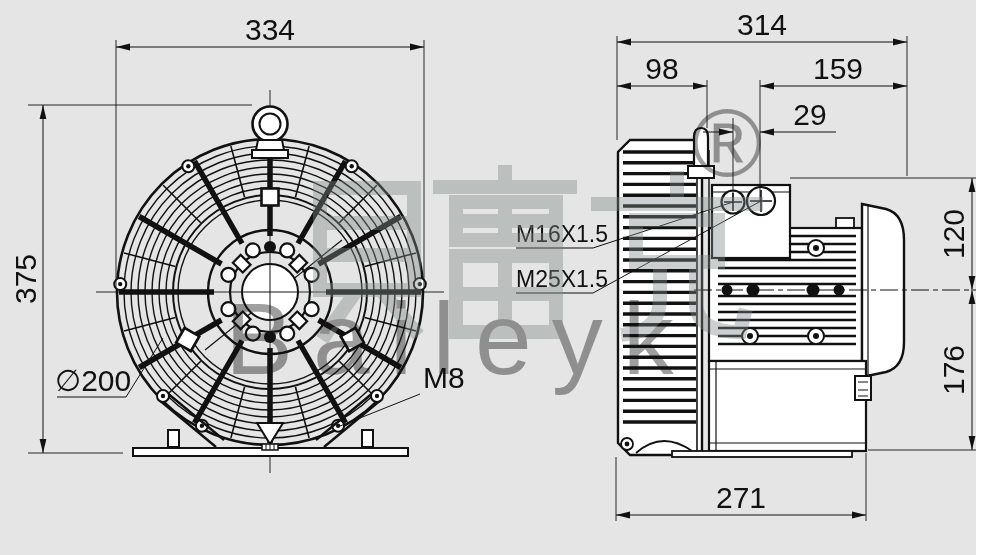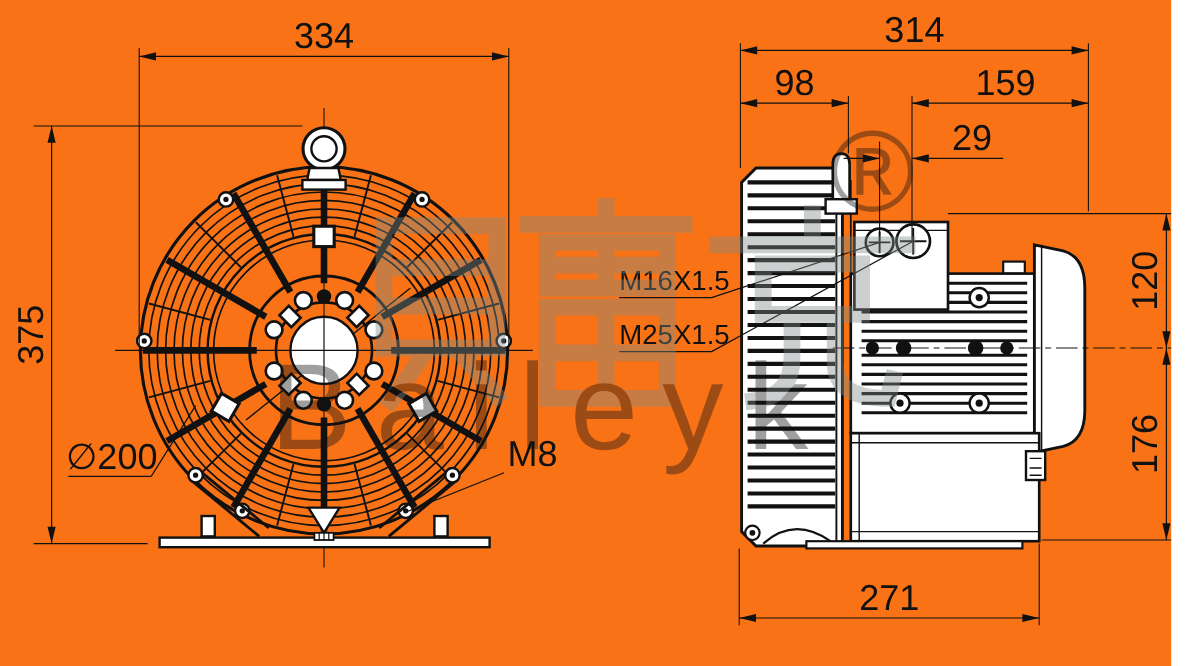--- a/index.html
+++ b/index.html
@@ -1,16 +1,16 @@
 <!DOCTYPE html>
 <html><head>
 <meta charset="utf-8">
 <style>
   html,body{margin:0;padding:0;background:#ffffff;}
-  .canvas{position:relative;width:976px;height:555px;background:#f97316;overflow:hidden;
+  .canvas{position:relative;width:976px;height:555px;background:#e5e5e5;overflow:hidden;
           font-family:"Liberation Sans", sans-serif;}
   svg{position:absolute;left:0;top:0;}
   svg text{font-family:"Liberation Sans","DejaVu Sans",sans-serif;fill:#111;}
   .dimtxt{font-size:30px;}
   .lbltxt{font-size:23px;}
   .wmtxt{font-size:102px;}
   .wmreg{font-size:96px;}
 </style>
 </head>
 <body>

